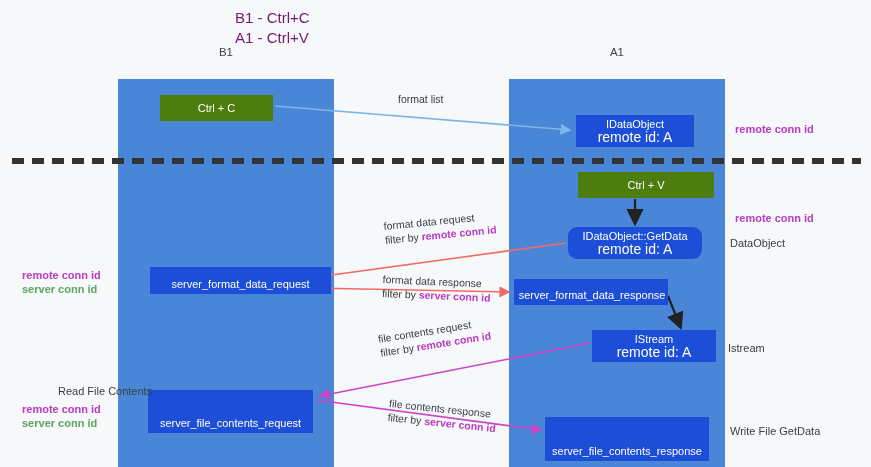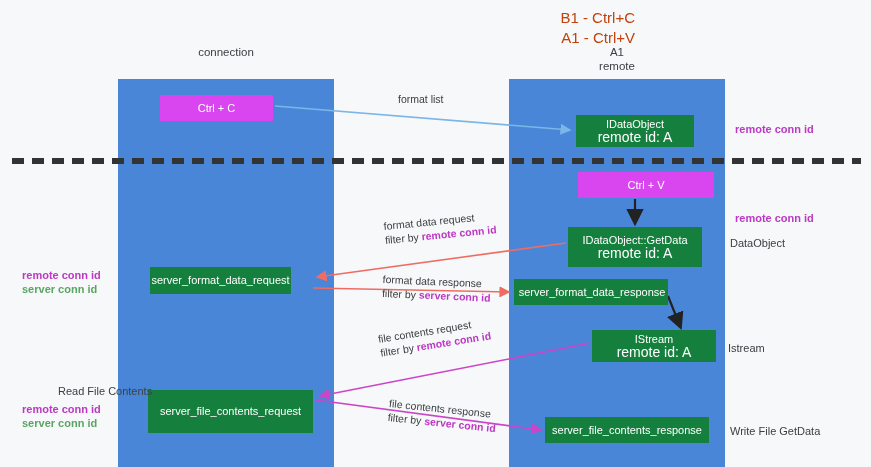--- a/index.html
+++ b/index.html
@@ -18,40 +18,40 @@
   .lane{position:absolute;background:#4a86d8;}
   #lane-b1{left:118px;top:79px;width:216px;height:388px;}
   #lane-a1{left:509px;top:79px;width:216px;height:388px;}
 
   
   .col-head{position:absolute;text-align:center;font-size:11.5px;line-height:13.5px;color:#3c4043;}
   #head-b1{left:150px;top:46px;width:152px;}
   #head-a1{left:541px;top:46px;width:152px;}
 
   
-  #title{position:absolute;left:235px;top:8px;width:400px;text-align:right;
-         font-size:15px;line-height:20px;color:#c2410c;}
+  #title{position:absolute;left:235px;top:8px;width:400px;text-align:left;
+         font-size:15px;line-height:20px;color:#701a75;}
 
   
   .node{position:absolute;box-sizing:border-box;display:flex;flex-direction:column;
         align-items:center;justify-content:center;color:#ffffff;font-size:11px;
         line-height:13px;text-align:center;padding:3px 6px;}
-  .node.green{background:#d946ef;}
-  .node.orange{background:#15803d;}
+  .node.green{background:#4d7c0f;}
+  .node.orange{background:#1d4ed8;justify-content:flex-end;}
   .node .l2{font-size:14px;}
 
   #n-ctrlc{left:160px;top:95px;width:113px;height:26px;}
   #n-dataobject{left:576px;top:115px;width:118px;height:32px;}
   #n-ctrlv{left:578px;top:172px;width:136px;height:26px;}
-  #n-getdata{left:568px;top:227px;width:134px;height:40px;}
-  #n-srv-fmt-req{left:150px;top:267px;width:141px;height:27px;}
+  #n-getdata{left:568px;top:227px;width:134px;height:32px;border-radius:9px;}
+  #n-srv-fmt-req{left:150px;top:267px;width:181px;height:27px;}
   #n-srv-fmt-res{left:514px;top:279px;width:154px;height:26px;padding-left:8px;}
   #n-istream{left:592px;top:330px;width:124px;height:32px;}
   #n-srv-file-req{left:148px;top:390px;width:165px;height:43px;}
-  #n-srv-file-res{left:545px;top:417px;width:164px;height:26px;}
+  #n-srv-file-res{left:545px;top:417px;width:164px;height:44px;}
 
   
   .side{position:absolute;font-size:11px;line-height:14px;}
   .magenta{color:#bb39c4;font-weight:bold;}
   .green-t{color:#5aa563;font-weight:bold;}
   .plain{color:#3c4043;font-weight:normal;}
 
   #lbl-remote-1{left:735px;top:122px;}
   #lbl-remote-2{left:735px;top:211px;}
   #lbl-dataobject{left:730px;top:236px;}
@@ -115,25 +115,24 @@
   </svg>
 
   <div id="divider"></div>
 
   <div id="title">
     <div>B1 - Ctrl+C</div>
     <div>A1 - Ctrl+V</div>
   </div>
 
   <div class="col-head" id="head-b1">
-    <div>connection</div>
+    <div>B1</div>
   </div>
   <div class="col-head" id="head-a1">
     <div>A1</div>
-    <div>remote</div>
   </div>
 
   <div class="node green" id="n-ctrlc">
     <div>Ctrl + C</div>
   </div>
 
   <div class="node orange" id="n-dataobject">
     <div>IDataObject</div>
     <div class="l2">remote id: A</div>
   </div>

